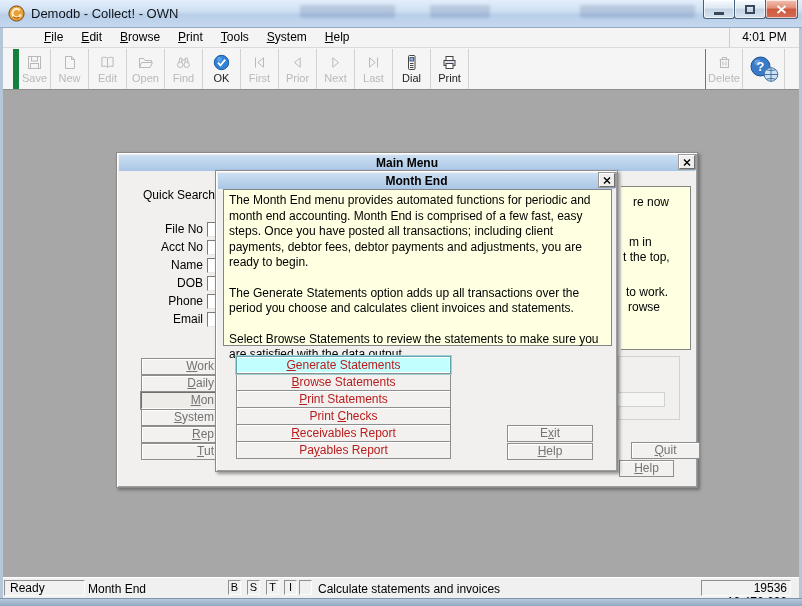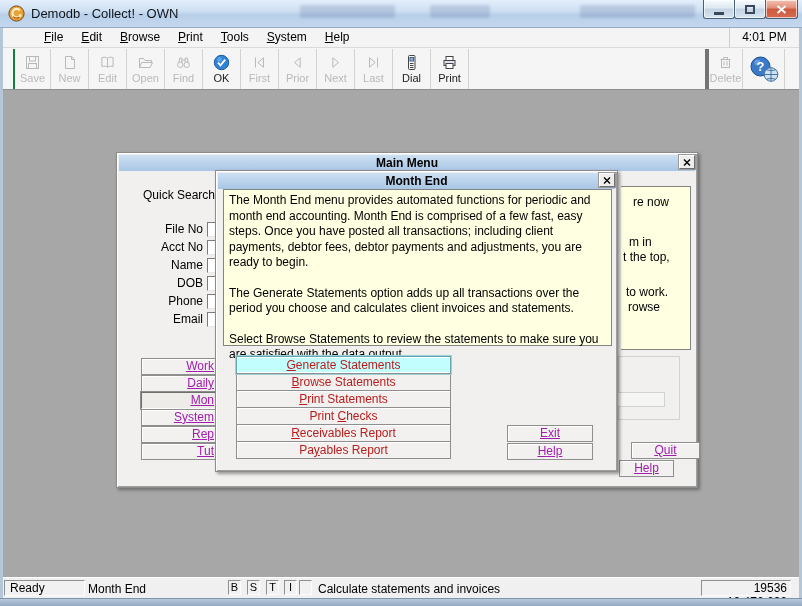--- a/index.html
+++ b/index.html
@@ -43,27 +43,27 @@
   .toolbar {
     position:absolute; left:3px; top:48px; width:796px; height:42px;
     background:#f5f5f5; border-bottom:1px solid #8f8f8f;
     display:flex; align-items:center; padding-left:10px;
   }
   .tb-cell {
     width:38px; height:40px; border-right:1px solid #d2d2d2;
     display:flex; flex-direction:column; align-items:center; justify-content:center;
     font-size:11px; color:#1c1c1c;
   }
-  .tb-cell:first-child { border-left:2px solid #15803d; }
+  .tb-cell:first-child { border-left:6px solid #15803d; }
   .tb-cell.disabled { color:#b9b9b9; }
   .tb-ic { height:18px; display:flex; align-items:center; }
   .tb-lb { line-height:12px; }
   .tb-spacer { flex:1; }
   .tb-right { display:flex; margin-right:14px; }
-  .tb-right .tb-cell:first-child { border-left:4px solid #737373; }
+  .tb-right .tb-cell:first-child { border-left:1px solid #737373; }
   
   .client { position:absolute; left:3px; top:90px; width:796px; height:487px; background:#a7a7a7; }
   .side-frame { position:absolute; top:28px; height:570px; width:3px; background:#b6c6d9; }
   .bottom-frame { position:absolute; left:0; bottom:0; width:802px; height:8px;
     background:linear-gradient(#b9c9dc,#92a8c1); border-top:1px solid #7f95ae; }
   
   .dlg {
     position:absolute; background:#f1f0ee;
     border:1px solid #8c8c8c;
     box-shadow: inset 1px 1px 0 #ffffff, inset -1px -1px 0 #9e9e9e, 2px 2px 3px rgba(40,40,40,.45);
@@ -75,21 +75,21 @@
   }
   .dlg-x {
     position:absolute; right:1px; top:1px; width:16px; height:14px;
     background:#efeeec; border:1px solid; border-color:#ffffff #6f6f6f #6f6f6f #ffffff;
     outline:1px solid #9a9a9a;
     display:flex; align-items:center; justify-content:center;
   }
   .push-btn {
     position:absolute; background:#f2f1ef;
     border:1px solid #8e8e8e; box-shadow: inset 1px 1px 0 #fff;
-    font-size:12px; text-align:center; color:#a21caf;text-decoration:underline;
+    font-size:12px; text-align:center; color:#737373;
   }
   .stub-btn { text-align:right; padding-right:2px; overflow:hidden; white-space:nowrap; }
   .stub-btn.pressed { border-color:#6f6f6f #fdfdfd #fdfdfd #6f6f6f; box-shadow:none; background:#edecE9; outline:1px solid #8e8e8e; }
   .qs-input {
     position:absolute; width:70px; height:15px; background:#fff;
     border:1px solid; border-color:#7c7c7c #e9e9e9 #e9e9e9 #7c7c7c; font-size:12px;
   }
   .fld-label { position:absolute; width:76px; text-align:right; font-size:12px; line-height:15px; color:#000; }
   .info-box { position:absolute; background:#ffffe1; border:1px solid #848484; font-size:12px; color:#000; }
   .info-box p { margin:0 0 15px; line-height:15.5px; }

